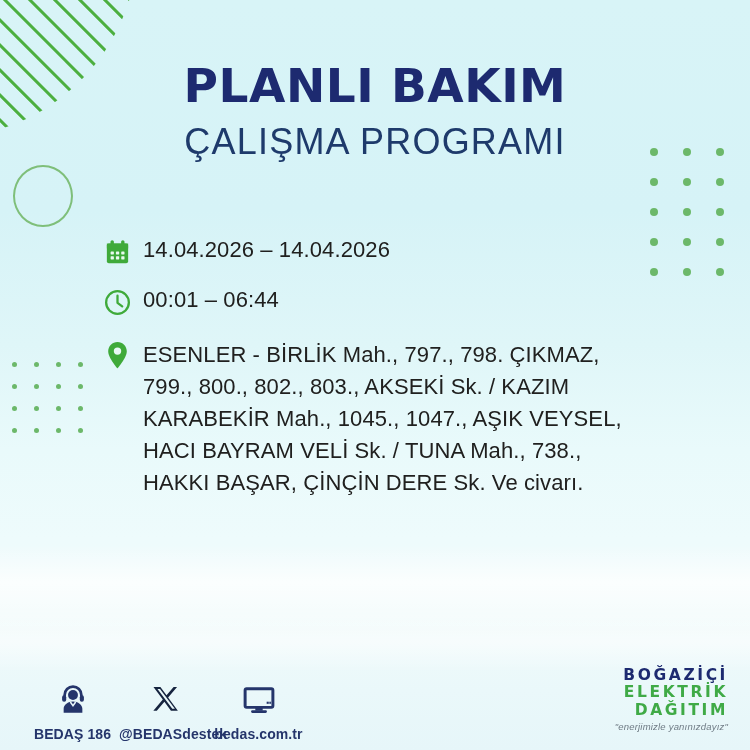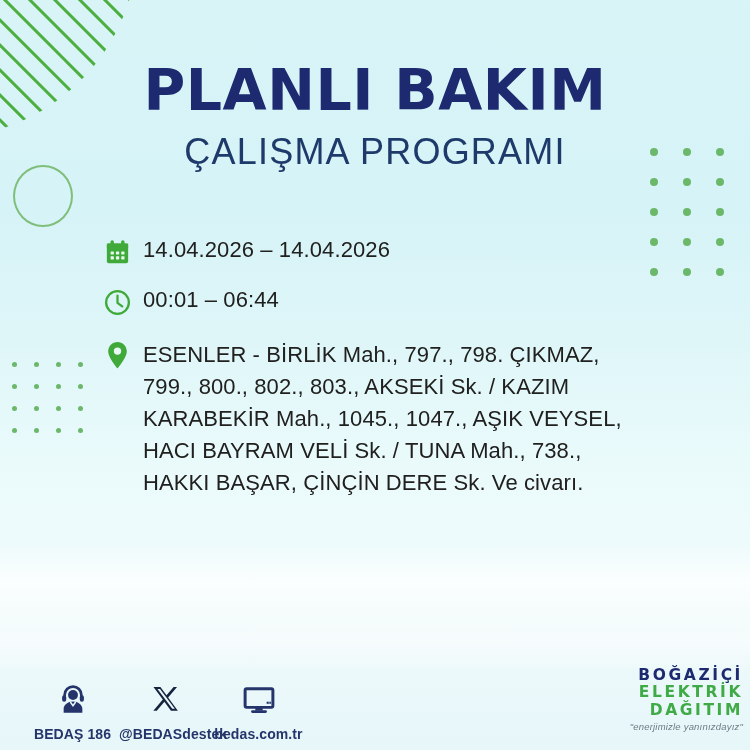--- a/index.html
+++ b/index.html
@@ -66,21 +66,21 @@
   .dots-left { left:12px; top:362px; grid-template-columns:repeat(4, 22px); grid-auto-rows:22px; }
   .dots-left span { width:5px; height:5px; }
   .dots-right { left:650px; top:148px; grid-template-columns:repeat(3, 33px); grid-auto-rows:30px; }
   .dots-right span { width:8px; height:8px; }
 
   
   .header { position:absolute; left:0; right:0; top:62px; text-align:center; }
   .title {
     font-family:"DejaVu Sans", sans-serif;
     font-weight:bold;
-    font-size:57px;
+    font-size:47px;
     letter-spacing:0.5px;
     color:#1d2a70;
     line-height:1;
   }
   .subtitle {
     margin-top:15px;
     font-family:"Liberation Sans", sans-serif;
     font-weight:400;
     font-size:36px;
     letter-spacing:1.2px;
@@ -113,21 +113,21 @@
   .f-item { width:93px; text-align:center; }
   .f-icon { height:42px; display:flex; align-items:center; justify-content:center; }
   .f-label {
     margin-top:5px;
     font-size:14px;
     font-weight:bold;
     color:#25356b;
     letter-spacing:0.1px;
   }
 
-  .logo { position:absolute; right:7px; bottom:18px; text-align:right; }
+  .logo { position:absolute; right:22px; bottom:18px; text-align:right; }
   .logo-l1, .logo-l2, .logo-l3 {
     font-family:"DejaVu Sans", sans-serif;
     font-weight:bold;
     font-size:15.5px;
     letter-spacing:2.6px;
     line-height:1.12;
   }
   .logo-l1 { color:#1d2a70; }
   .logo-l2, .logo-l3 { color:#3faa46; }
   .logo-slogan {

